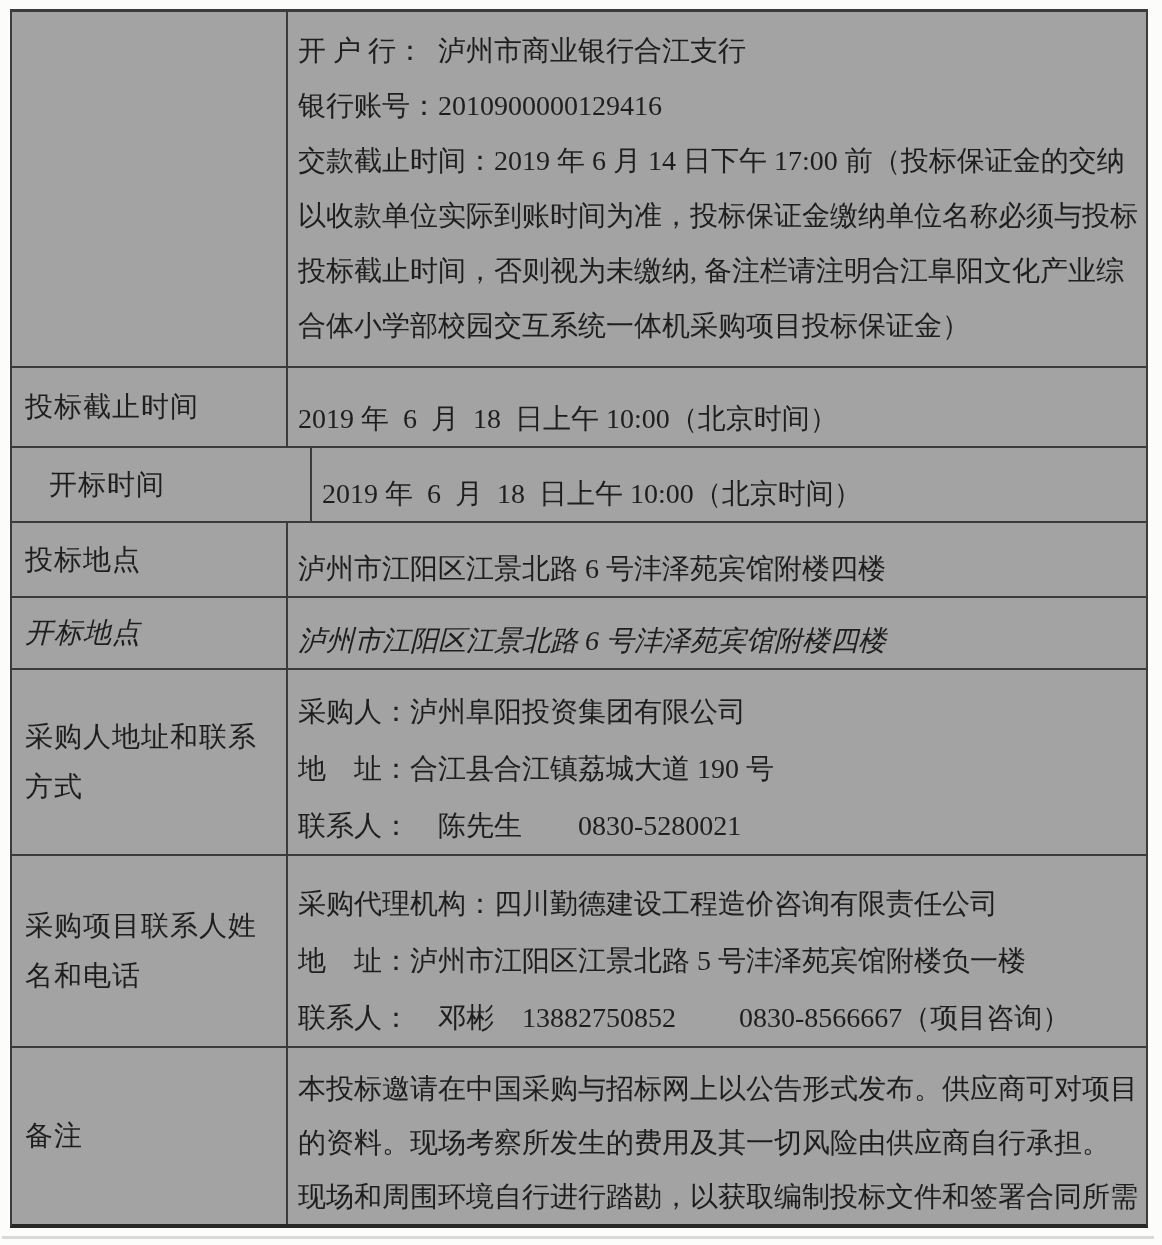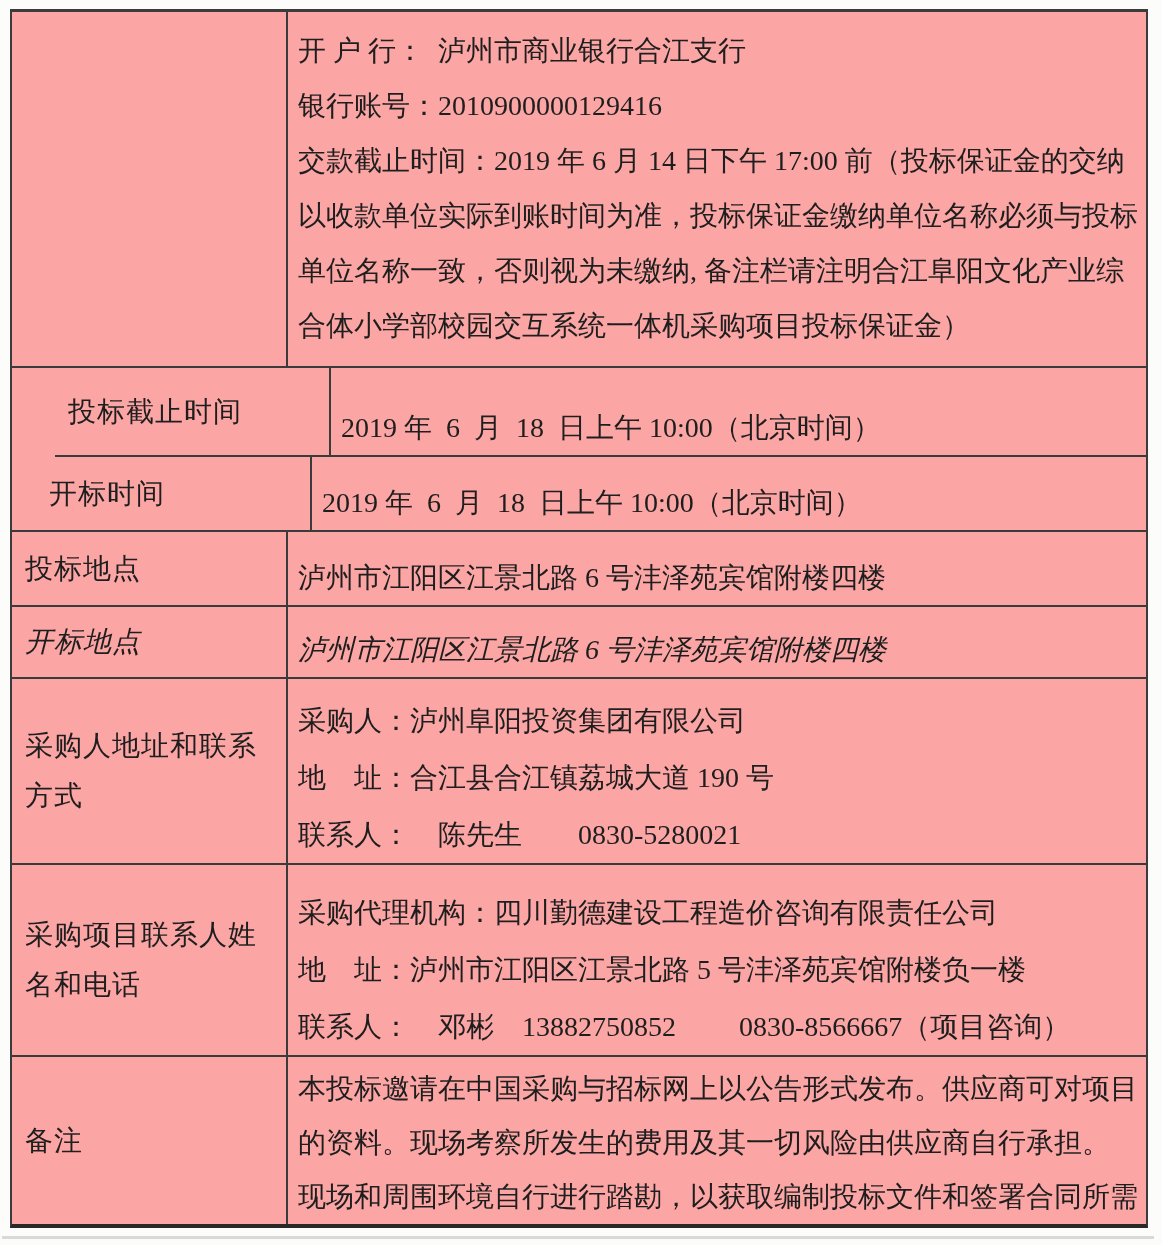--- a/index.html
+++ b/index.html
@@ -13,21 +13,21 @@
   }
   .doc-table {
     position: absolute;
     left: 10px; top: 9px;
     width: 1138px; height: 1219px;
     border: 2px solid #3b3b3b;
     border-top-width: 3px;
     border-bottom: 4px solid #282828;
     display: flex;
     flex-direction: column;
-    background: #fca5a5;
+    background: #a3a3a3;
   }
   .row {
     display: flex;
     border-bottom: 2px solid #3b3b3b;
   }
   .row:last-child { border-bottom: none; flex: 1; }
   .label-cell {
     width: 276px;
     border-right: 2px solid #3b3b3b;
     display: flex;
@@ -47,21 +47,21 @@
     line-height: 50px;
     letter-spacing: 1px;
   }
   .line {
     font-size: 28px;
     line-height: 55px;
     white-space: pre;
   }
   .row-0 { height: 356px; }
   .row-0 .content-cell { justify-content: flex-start; padding-top: 11px; }
-  .row-1 { height: 89px; margin-left: 43px; }
+  .row-1 { height: 80px; }
   .row-2 { height: 75px; padding-left: 24px; }
   .row-3 { height: 75px; }
   .row-4 { height: 72px; font-style: italic; }
   .row-5 { height: 186px; }
   .row-5 .line { line-height: 57px; }
   .row-6 { height: 192px; }
   .row-6 .line { line-height: 57px; }
   .row-7 .line { line-height: 54px; }
   .scan-shadow-line {
     position: absolute;
@@ -77,21 +77,21 @@
 
   <div class="row row-0">
     <div class="label-cell">
       <div class="label-text"></div>
     </div>
     <div class="content-cell">
       <div class="line">开 户 行：  泸州市商业银行合江支行</div>
       <div class="line">银行账号：2010900000129416</div>
       <div class="line">交款截止时间：2019 年 6 月 14 日下午 17:00 前（投标保证金的交纳</div>
       <div class="line">以收款单位实际到账时间为准，投标保证金缴纳单位名称必须与投标</div>
-      <div class="line">单位名称一致，否则视为未缴纳, 备注栏请注明合江阜阳文化产业综</div>
+      <div class="line">投标截止时间，否则视为未缴纳, 备注栏请注明合江阜阳文化产业综</div>
       <div class="line">合体小学部校园交互系统一体机采购项目投标保证金）</div>
     </div>
   </div>
 
   <div class="row row-1">
     <div class="label-cell">
       <div class="label-text">投标截止时间</div>
     </div>
     <div class="content-cell">
       <div class="line">2019 年  6  月  18  日上午 10:00（北京时间）</div>

